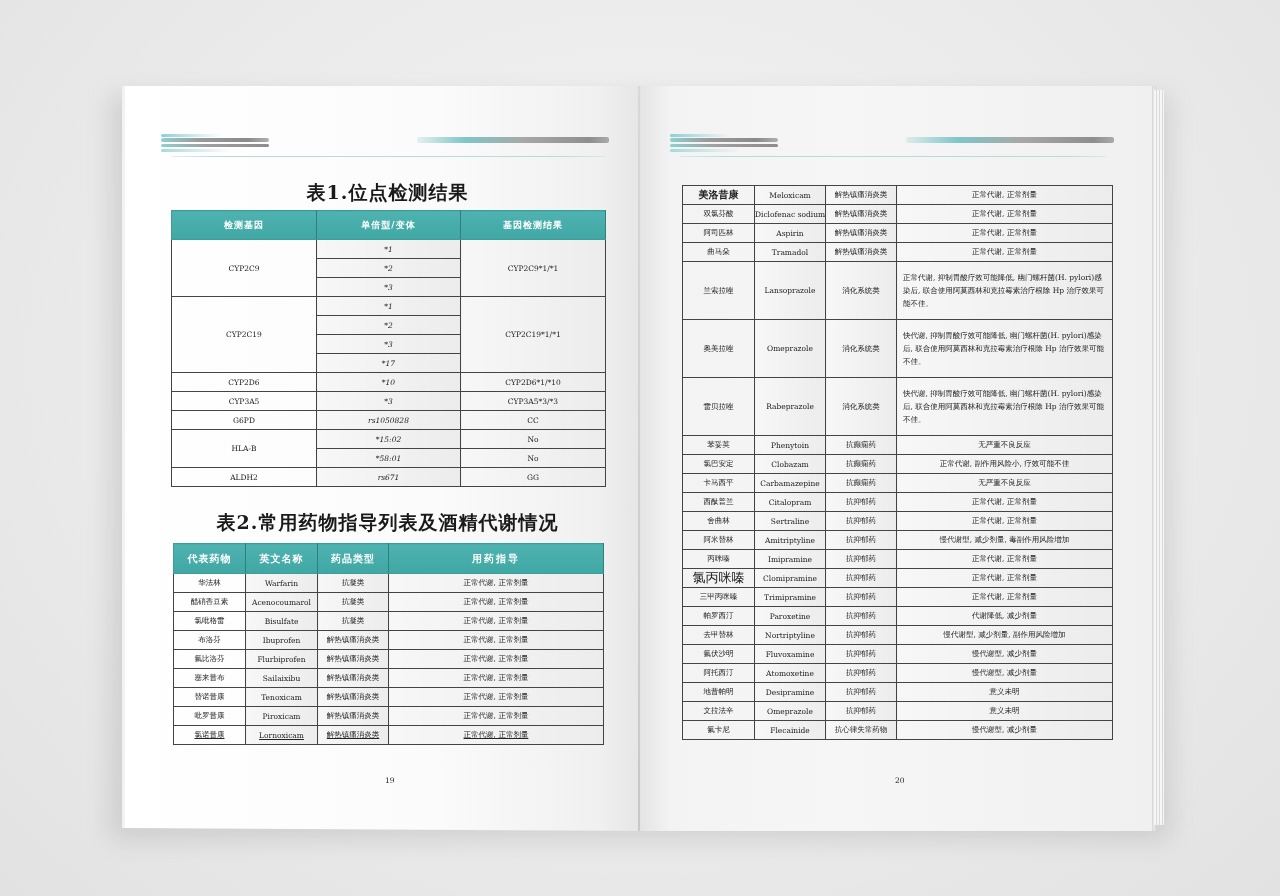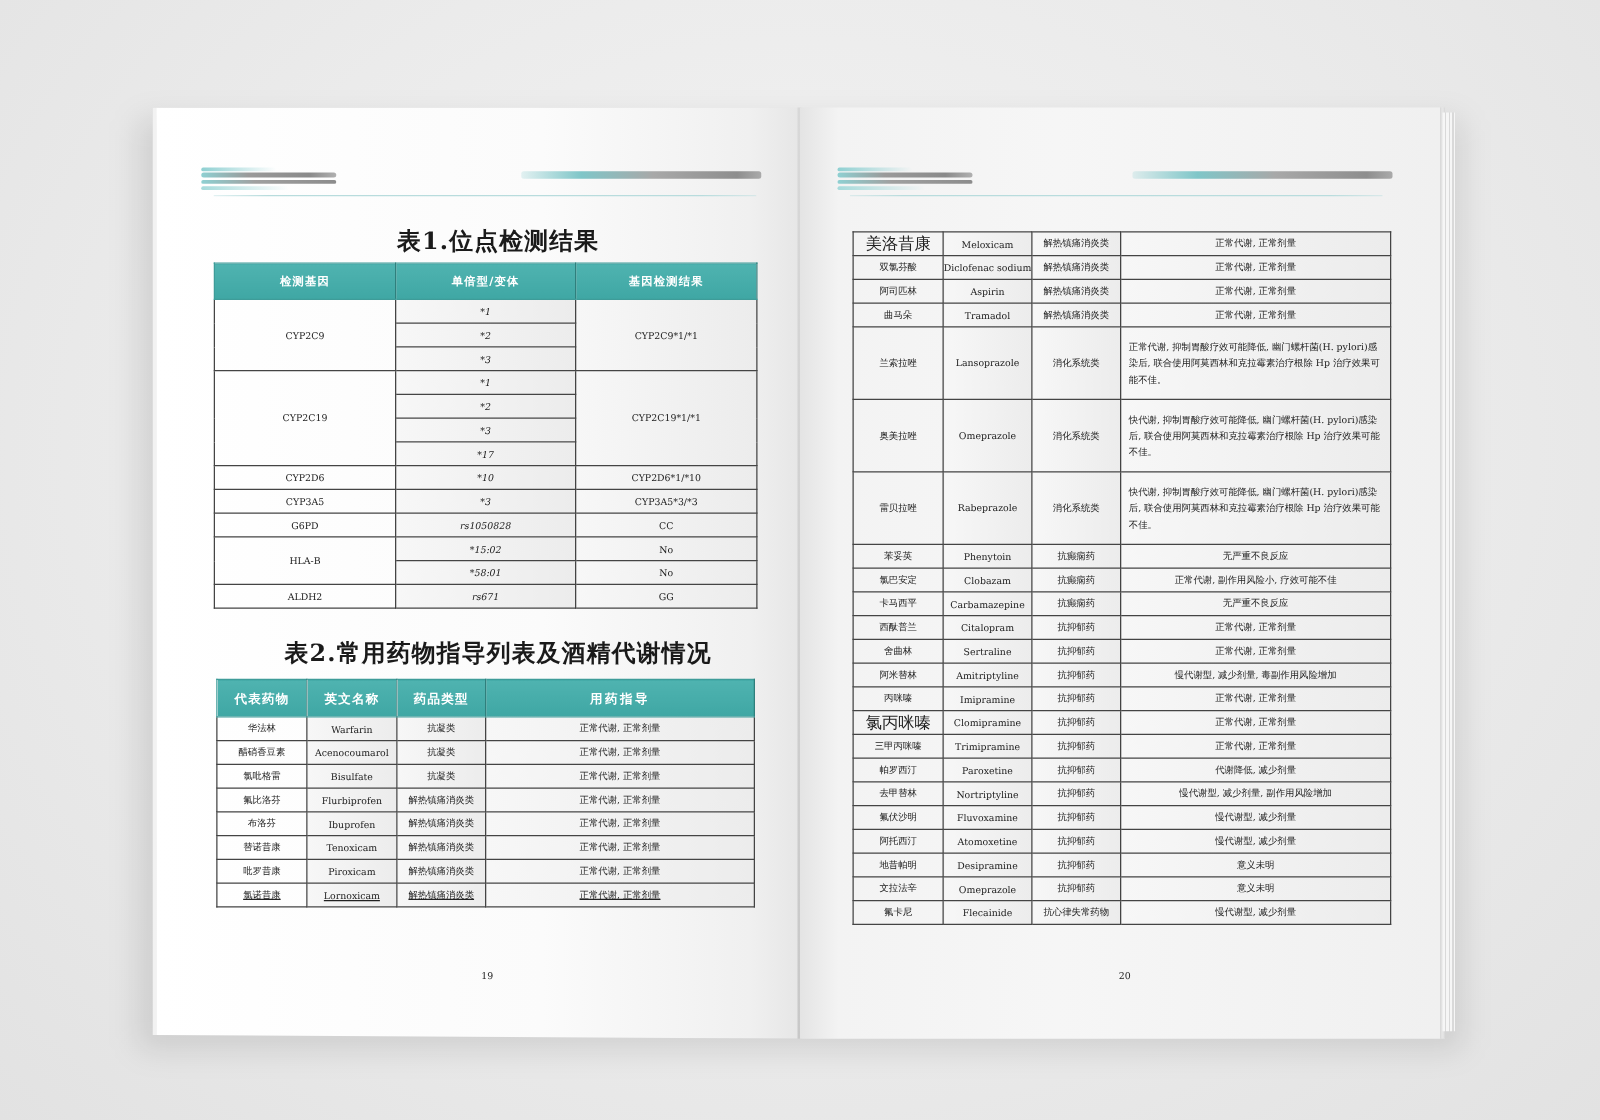--- a/index.html
+++ b/index.html
@@ -44,21 +44,21 @@
   .deco-right-bar {
     position: absolute; top: 51px; height: 6px; border-radius: 2px;
     background: linear-gradient(90deg, rgba(126,200,202,0.2) 0%, #7fc6c8 25%, #a8a8a8 55%, #8e8e8e 90%, #aaa 100%);
   }
   .deco-line {
     position: absolute; top: 70px; height: 1px;
     background: linear-gradient(90deg, rgba(160,212,214,0.3), #b8dcdd 10%, #b8dcdd 90%, rgba(160,212,214,0.3));
   }
 
   .table-title {
-    position: absolute; left: 16px; width: 100%; text-align: center;
+    position: absolute; left: 5px; width: 100%; text-align: center;
     font-weight: bold; font-size: 19px; color: #1a1a1a; letter-spacing: 1px;
   }
 
   table { border-collapse: collapse; position: absolute; table-layout: fixed; }
   td, th {
     border: 1px solid #444; text-align: center; vertical-align: middle;
     font-size: 7.5px; color: #222; overflow: hidden; white-space: nowrap;
   }
   th {
     background: linear-gradient(180deg, #4fb3b0, #3fa7a4);
@@ -198,28 +198,34 @@
           <td class="shade">抗凝类</td>
           <td class="shade">正常代谢, 正常剂量</td>
         </tr>
         <tr style="height: 19px;">
           <td style="font-size: 7.5px;">氯吡格雷</td>
           <td class="shade">Bisulfate</td>
           <td class="shade">抗凝类</td>
           <td class="shade">正常代谢, 正常剂量</td>
         </tr>
         <tr style="height: 19px;">
+          <td style="font-size: 7.5px;">布洛芬</td>
+          <td class="shade">Ibuprofen</td>
+          <td class="shade">解热镇痛消炎类</td>
+          <td class="shade">正常代谢, 正常剂量</td>
+        </tr>
+        <tr style="height: 19px;">
           <td style="font-size: 7.5px;">氟比洛芬</td>
           <td class="shade">Flurbiprofen</td>
           <td class="shade">解热镇痛消炎类</td>
           <td class="shade">正常代谢, 正常剂量</td>
         </tr>
         <tr style="height: 19px;">
-          <td style="font-size: 7.5px;">布洛芬</td>
-          <td class="shade">Ibuprofen</td>
+          <td style="font-size: 7.5px;">塞来昔布</td>
+          <td class="shade">Sailaixibu</td>
           <td class="shade">解热镇痛消炎类</td>
           <td class="shade">正常代谢, 正常剂量</td>
         </tr>
         <tr style="height: 19px;">
           <td style="font-size: 7.5px;">替诺昔康</td>
           <td class="shade">Tenoxicam</td>
           <td class="shade">解热镇痛消炎类</td>
           <td class="shade">正常代谢, 正常剂量</td>
         </tr>
         <tr style="height: 19px;">
@@ -254,21 +260,21 @@
 
   <table id="t3" style="left:42px;top:99px;width:430px;">
     <colgroup>
         <col style="width:72px">
         <col style="width:71px">
         <col style="width:71px">
         <col style="width:216px">
       </colgroup>
     <tbody id="t3-body">
         <tr style="height: 19px;">
-          <td style="font-size: 13px;">美洛昔康</td>
+          <td style="font-size: 10px; font-weight: bold;">美洛昔康</td>
           <td class="shade">Meloxicam</td>
           <td class="shade">解热镇痛消炎类</td>
           <td class="shade">正常代谢, 正常剂量</td>
         </tr>
         <tr style="height: 19px;">
           <td style="font-size: 7.5px;">双氯芬酸</td>
           <td class="shade">Diclofenac sodium</td>
           <td class="shade">解热镇痛消炎类</td>
           <td class="shade">正常代谢, 正常剂量</td>
         </tr>

